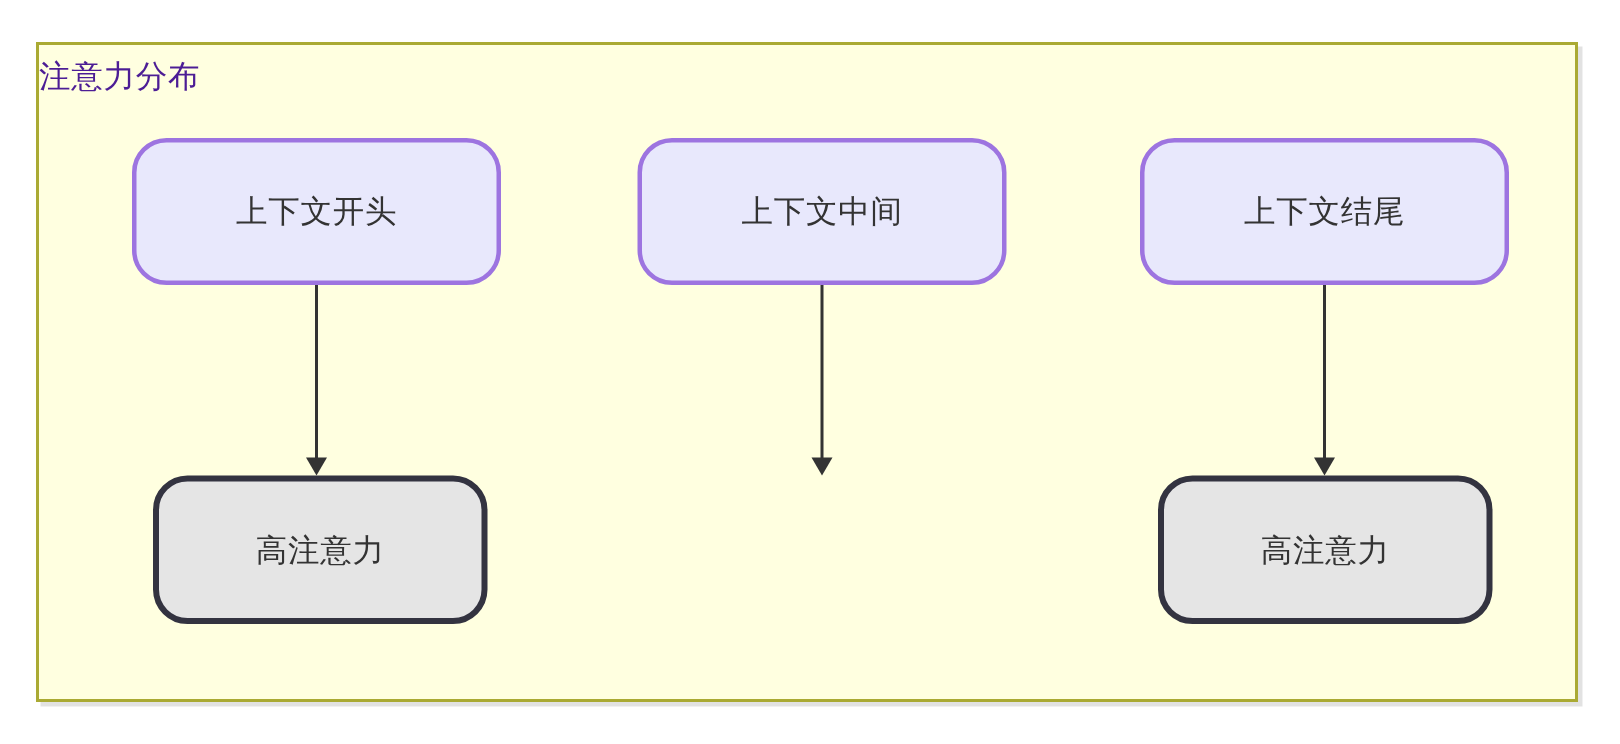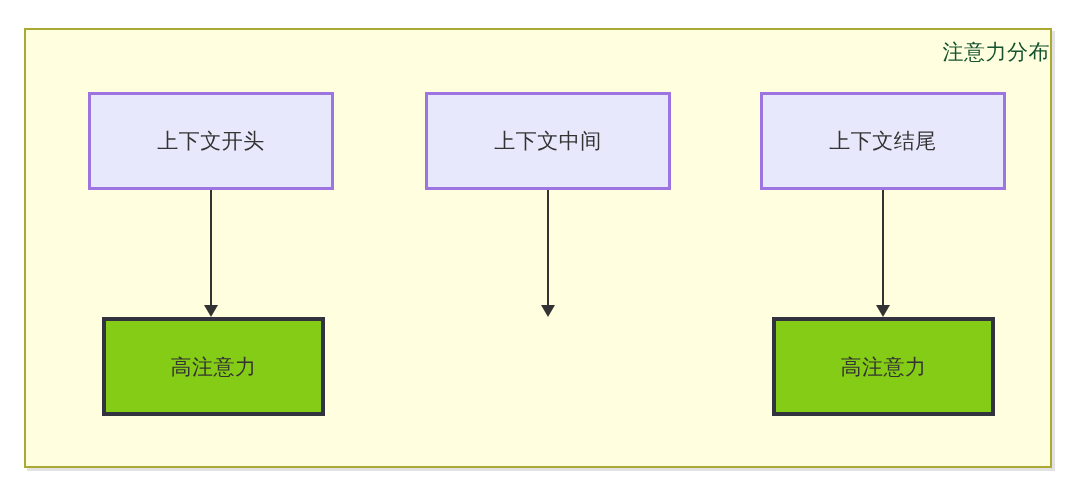--- a/index.html
+++ b/index.html
@@ -30,57 +30,58 @@
     background: #ffffe0;
     border: 2px solid #aaaa33;
     box-sizing: border-box;
     box-shadow: 3px 3px 0 0 rgba(160,160,160,0.30);
   }
   .subgraph-title {
     position: absolute;
     left: 0;
     top: 9px;
     width: 100%;
-    text-align: right;
+    text-align: left;
     font-size: 21px;
     line-height: 26px;
-    color: #14532d;
+    color: #4c1d95;
     letter-spacing: 0.5px;
     white-space: nowrap;
     user-select: none;
   }
 
   
   .node {
     position: absolute;
     box-sizing: border-box;
     display: flex;
     align-items: center;
     justify-content: center;
     text-align: center;
     color: #333333;
     white-space: nowrap;
     user-select: none;
+    border-radius: 23px;
   }
   .node-context {
     width: 246px;
     height: 98px;
     background: #e8e8fc;
     border: 3px solid #9d74e0;
     font-size: 21px;
     letter-spacing: 0.5px;
   }
   .node-attention {
     width: 223px;
     height: 99px;
     border: 4px solid #333340;
     font-size: 21px;
     letter-spacing: 0.5px;
   }
-  .fill-high { background: #84cc16; align-items: center; }
+  .fill-high { background: #e5e5e5; align-items: center; }
   .fill-low  { background: #f99097; }
 
   
   .edge-line {
     position: absolute;
     width: 2px;
     background: #333333;
   }
   .edge-arrowhead {
     position: absolute;

